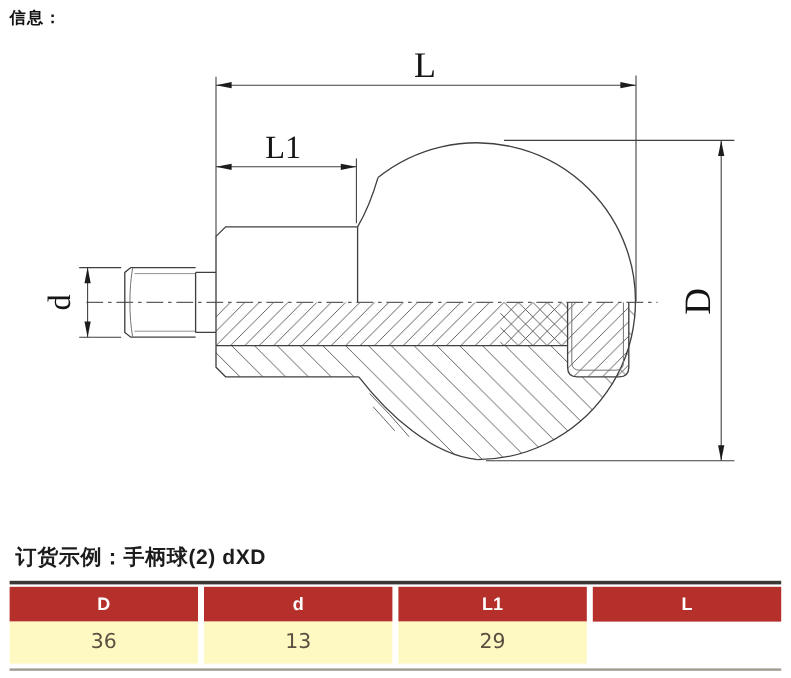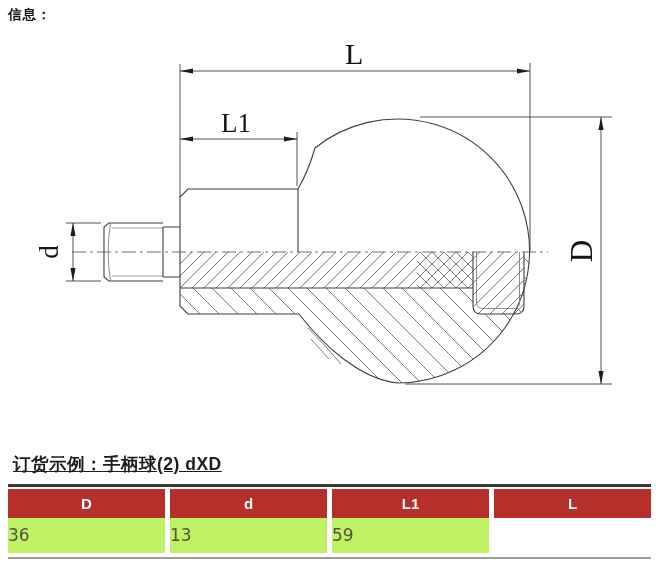--- a/index.html
+++ b/index.html
@@ -6,29 +6,29 @@
   html,body { width:659px; height:565px; background:#ffffff; overflow:hidden;
               font-family:"Liberation Sans", sans-serif; }
   #stage { position:relative; width:535px; height:565px; background:#fff; }
 
   .info-label { position:absolute; left:8px; top:6px; font-size:13.5px; font-weight:bold;
                 color:#111; letter-spacing:1px; }
 
   svg.drawing { position:absolute; left:0; top:0; }
 
   .order-text { position:absolute; left:13px; top:452px; font-size:17.5px; font-weight:600;
-                color:#1c1c1c; letter-spacing:0.5px;text-decoration:underline; }
+                color:#1c1c1c; letter-spacing:0.5px; }
 
   .spec-table { position:absolute; left:8px; top:484px; width:643px; }
   .spec-table .tborder-top { height:3px; background:#3b3733; margin-bottom:2px; }
   .spec-table .grid { display:grid; grid-template-columns:repeat(4,1fr); column-gap:5px; }
   .spec-table .hcell { height:29px; line-height:29px; background:#b5302a; color:#fff;
                        font-weight:bold; font-size:15px; text-align:center; }
-  .spec-table .vcell { height:35px; line-height:35px; background:#bef264; color:#5a4f41;
-                       font-size:17px; text-align:left; font-family:"DejaVu Sans",sans-serif; }
+  .spec-table .vcell { height:35px; line-height:35px; background:#fef9c3; color:#5a4f41;
+                       font-size:17px; text-align:center; font-family:"DejaVu Sans",sans-serif; }
   .spec-table .tborder-bottom { height:2px; background:#a19b91; margin-top:4px; }
 </style>
 </head>
 <body>
 
 <div id="stage">
 
   <div class="info-label">信息：</div>
 
   <svg class="drawing" width="659" height="565" viewBox="0 0 659 565">
@@ -103,18 +103,18 @@
 
   <div class="spec-table">
     <div class="tborder-top"></div>
     <div class="grid">
       <div class="hcell">D</div>
       <div class="hcell">d</div>
       <div class="hcell">L1</div>
       <div class="hcell">L</div>
       <div class="vcell">36</div>
       <div class="vcell">13</div>
-      <div class="vcell">59</div>
+      <div class="vcell">29</div>
     </div>
     <div class="tborder-bottom"></div>
   </div>
 
 </div>
 
 </body></html>

